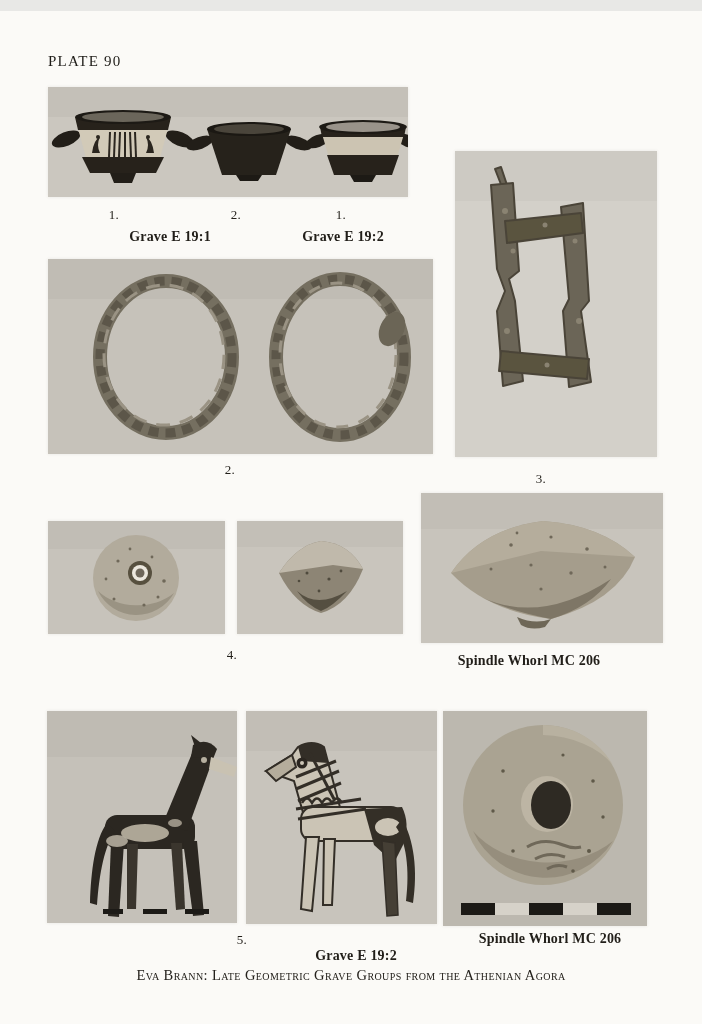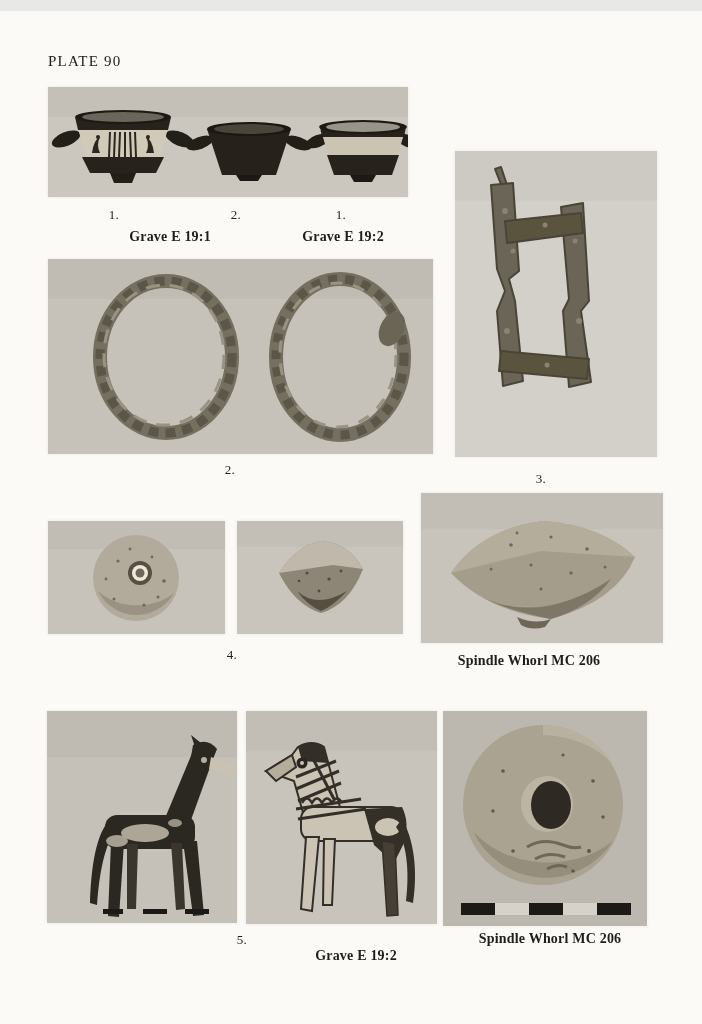--- a/index.html
+++ b/index.html
@@ -290,14 +290,15 @@
         <rect x="86" y="192" width="34" height="12" fill="#1c1a16"></rect>
         <rect x="154" y="192" width="34" height="12" fill="#1c1a16"></rect>
       </g>
     </svg>
   </div>
 
   <div class="lbl num" style="left:242px;top:921px;">5.</div>
   <div class="lbl cap" style="left:550px;top:920px;">Spindle Whorl MC 206</div>
   <div class="lbl cap" style="left:356px;top:937px;">Grave E 19:2</div>
 
+  <div class="caption">Eva Brann: Late Geometric Grave Groups from the Athenian Agora</div>
 
 </div>
 
 </body></html>

